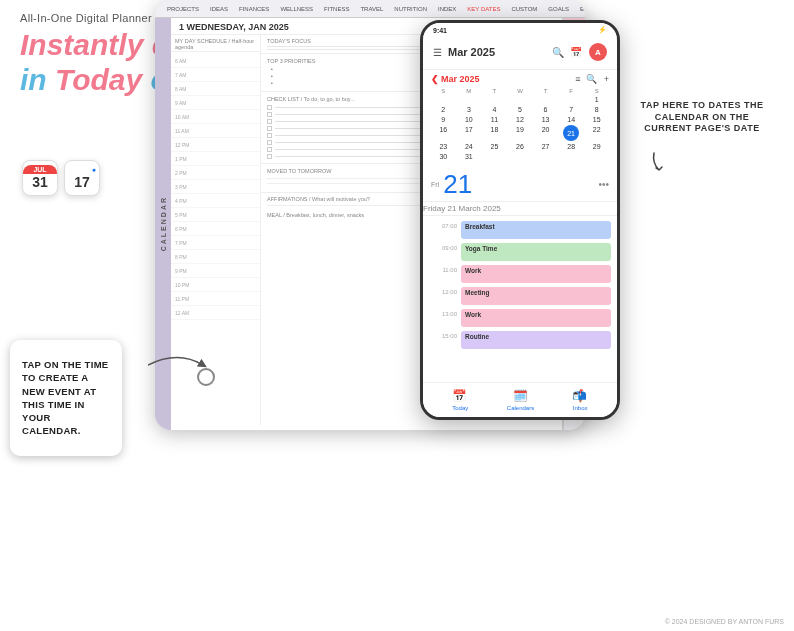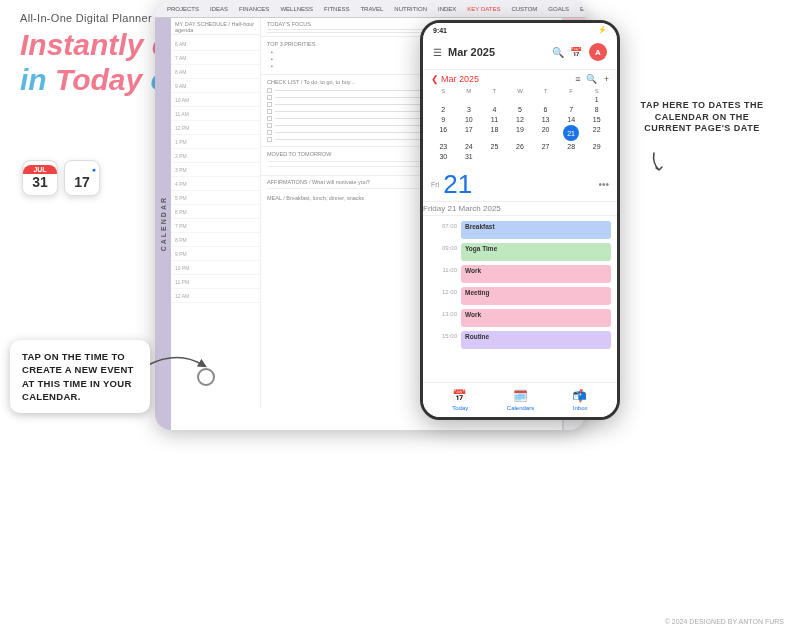--- a/index.html
+++ b/index.html
@@ -332,21 +332,21 @@
       padding: 4px 8px;
     }
     .mini-cal-header {
       display: flex;
       align-items: center;
       justify-content: space-between;
       margin-bottom: 4px;
     }
     .mini-cal-month {
       font-size: 9px;
-      font-weight: 400;
+      font-weight: 700;
       color: #e33;
     }
     .mini-cal-controls {
       display: flex;
       gap: 6px;
     }
     .mini-cal-ctrl {
       font-size: 9px;
       color: #555;
     }
@@ -542,25 +542,25 @@
       font-weight: 700;
       color: #333;
       line-height: 1.2;
     }
 
     
     .tap-tooltip {
       position: absolute;
       left: 10px;
       top: 340px;
-      width: 140px;
+      width: 112px;
       background: #ffffff;
       border-radius: 10px;
       box-shadow: 0 2px 10px rgba(0,0,0,0.25);
-      padding: 10px 12px;
+      padding: 18px 12px;
       z-index: 10;
     }
     .tap-tooltip-text {
       font-size: 9.5px;
       font-weight: 700;
       color: #222;
       line-height: 1.4;
       letter-spacing: 0.3px;
     }
 
@@ -673,20 +673,30 @@
   </div>
 
   <div class="planner-inner">
 
     <div class="calendar-label">
       <span class="calendar-label-text">CALENDAR</span>
     </div>
 
     <div class="planner-left-page">
 
+      <div class="planner-date-header">
+        <div style="display:flex;justify-content:space-between;align-items:center;">
+          <span class="planner-date-title">1 WEDNESDAY, JAN 2025</span>
+          <div style="display:flex;gap:3px;">
+            <span style="font-size:5px;color:#888;border:1px solid #ddd;padding:1px 2px;">Week 1</span>
+            <span style="font-size:5px;color:#888;border:1px solid #ddd;padding:1px 2px;">Year At A Glance</span>
+            <span style="font-size:5px;color:#888;border:1px solid #ddd;padding:1px 2px;">Key Dates</span>
+          </div>
+        </div>
+      </div>
 
       <div class="planner-col-layout" style="height:calc(100% - 22px);">
 
         <div class="planner-schedule">
           <div class="planner-section-label">MY DAY SCHEDULE / Half-hour agenda</div>
           <div class="time-slots">
             <div class="time-slot">
                 <span class="time-slot-label">6 AM</span>
               </div>
             <div class="time-slot">

